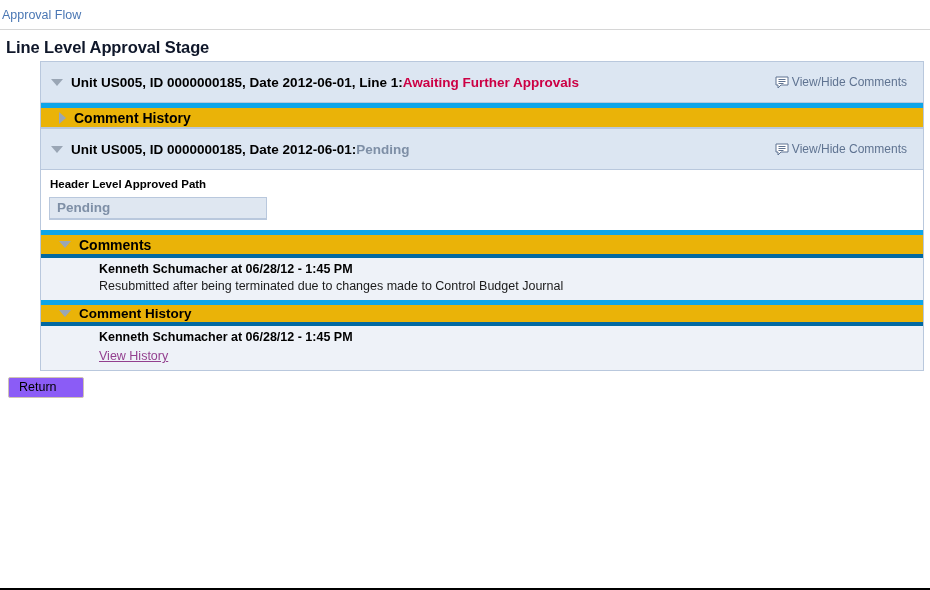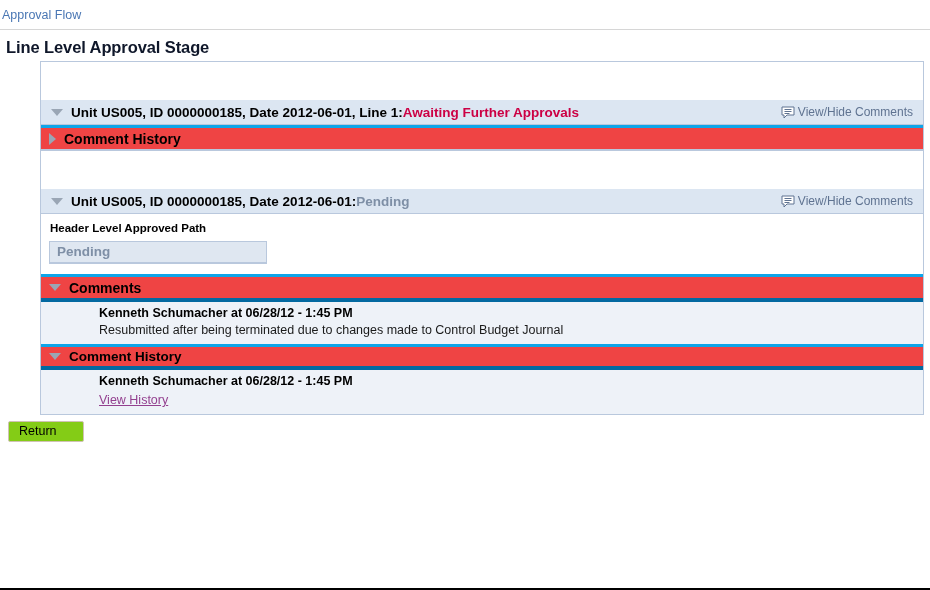--- a/index.html
+++ b/index.html
@@ -46,24 +46,23 @@
     border: 1px solid #b9c8dd;
     background: #ffffff;
     box-sizing: border-box;
   }
 
   .panel-head {
     display: flex;
     align-items: center;
     background: #dce6f2;
     border-bottom: 1px solid #b9c8dd;
-    height: 25px;
-    padding: 0 6px 0 6px;
-    box-sizing: border-box;
-    margin-top: 38px;
+    height: 41px;
+    padding: 0 12px 0 6px;
+    box-sizing: border-box;
   }
   .tri {
     width: 0; height: 0;
     margin: 0 8px 0 4px;
     flex: none;
   }
   .tri-down {
     border-left: 6px solid transparent;
     border-right: 6px solid transparent;
     border-top: 7px solid #9aa6b5;
@@ -159,24 +158,24 @@
   .box-sub {
     font-size: 11.5px;
     color: #000000;
     display: block;
   }
 
   
   .sub-head {
     display: flex;
     align-items: center;
-    background: #ef4444;
-    border-top: 3px solid #0ea5e9;
+    background: #eab308;
+    border-top: 5px solid #0ea5e9;
     height: 24px;
-    padding-left: 4px;
+    padding-left: 14px;
     box-sizing: border-box;
   }
   .sub-head.tight { height: 22px; }
   .sub-title {
     font-size: 14px;
     font-weight: bold;
     color: #000000;
   }
   .sub-title.sm { font-size: 13.5px; }
 
@@ -203,21 +202,21 @@
     cursor: pointer;
     line-height: 17px;
   }
 
   
   .footer {
     padding: 6px 0 0 8px;
   }
   .return-btn {
     display: inline-block;
-    background: #84cc16;
+    background: #8b5cf6;
     border: 1px solid #cfc3b4;
     border-radius: 2px;
     font-size: 12.5px;
     color: #000000;
     padding: 2px 26px 3px 10px;
     cursor: pointer;
     font-family: "Liberation Sans", sans-serif;
   }
 </style>
 </head>

